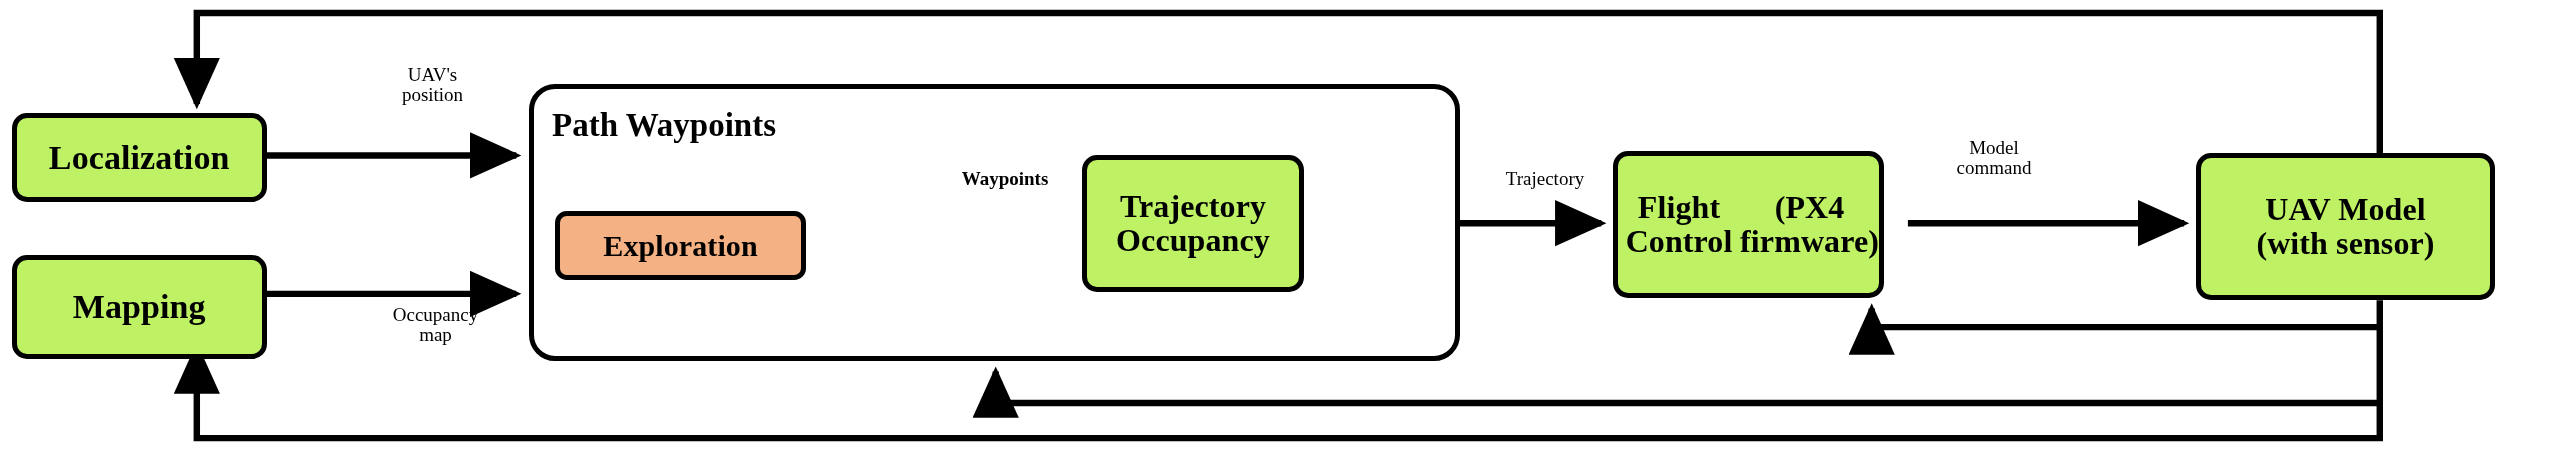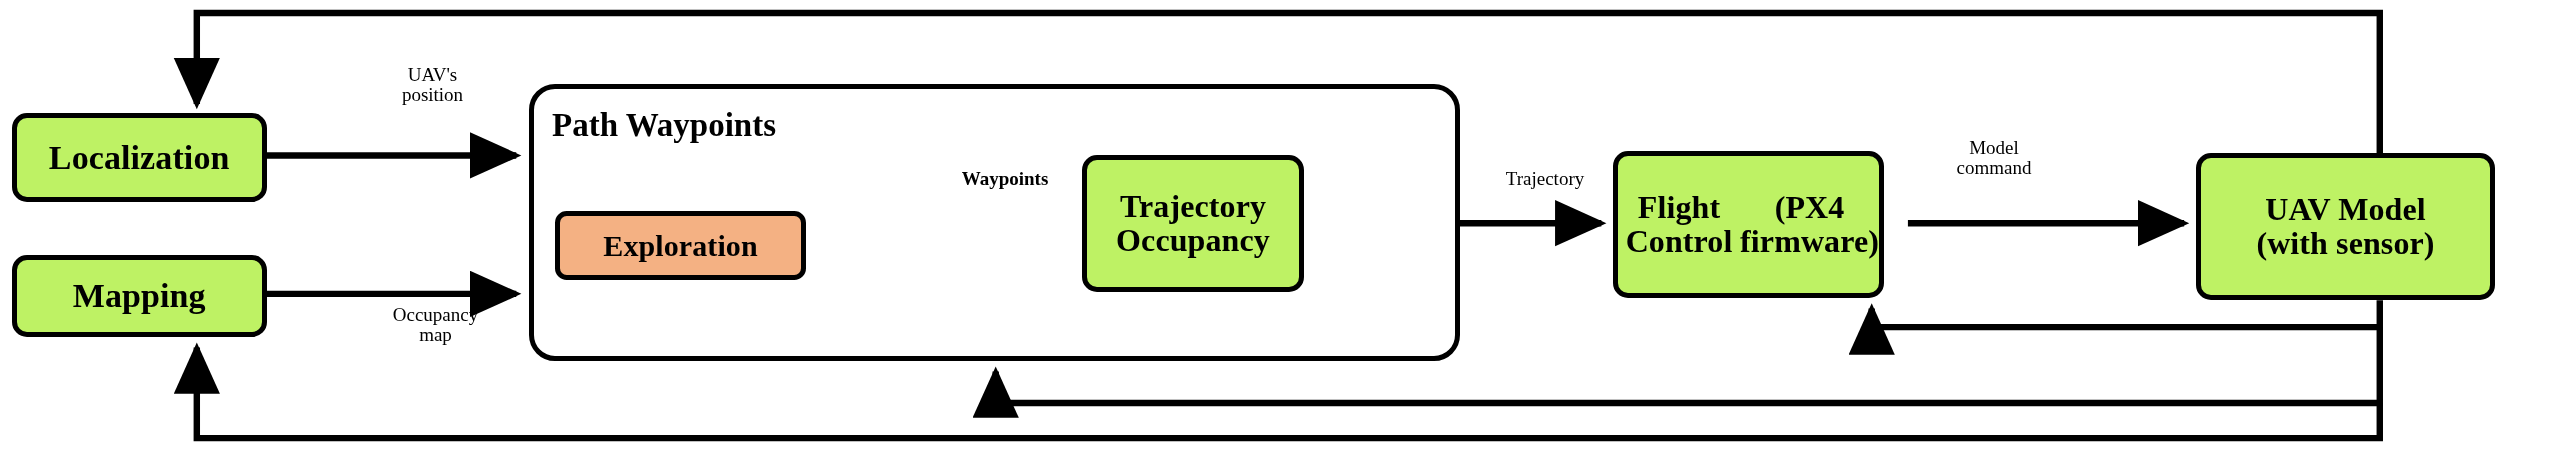--- a/index.html
+++ b/index.html
@@ -23,21 +23,21 @@
     justify-content:center;
     text-align:center;
     color:#000000;
     font-weight:bold;
     line-height:1.05;
     letter-spacing:0.1px;
   }
   .node .ln{display:block;}
 
   #node-localization{left:11.7px;top:113px;width:255px;height:89px;font-size:34px;}
-  #node-mapping{left:11.7px;top:255px;width:255px;height:82px;font-size:34px;}
+  #node-mapping{left:11.7px;top:255px;width:255px;height:104px;font-size:34px;}
 
   #group-path-planning{
     position:absolute;left:529px;top:84px;width:931px;height:277px;
     box-sizing:border-box;
     border:5.3px solid #000000;
     border-radius:26px;
     background:#ffffff;
   }
   #group-path-planning-title{
     position:absolute;left:552px;top:107px;

